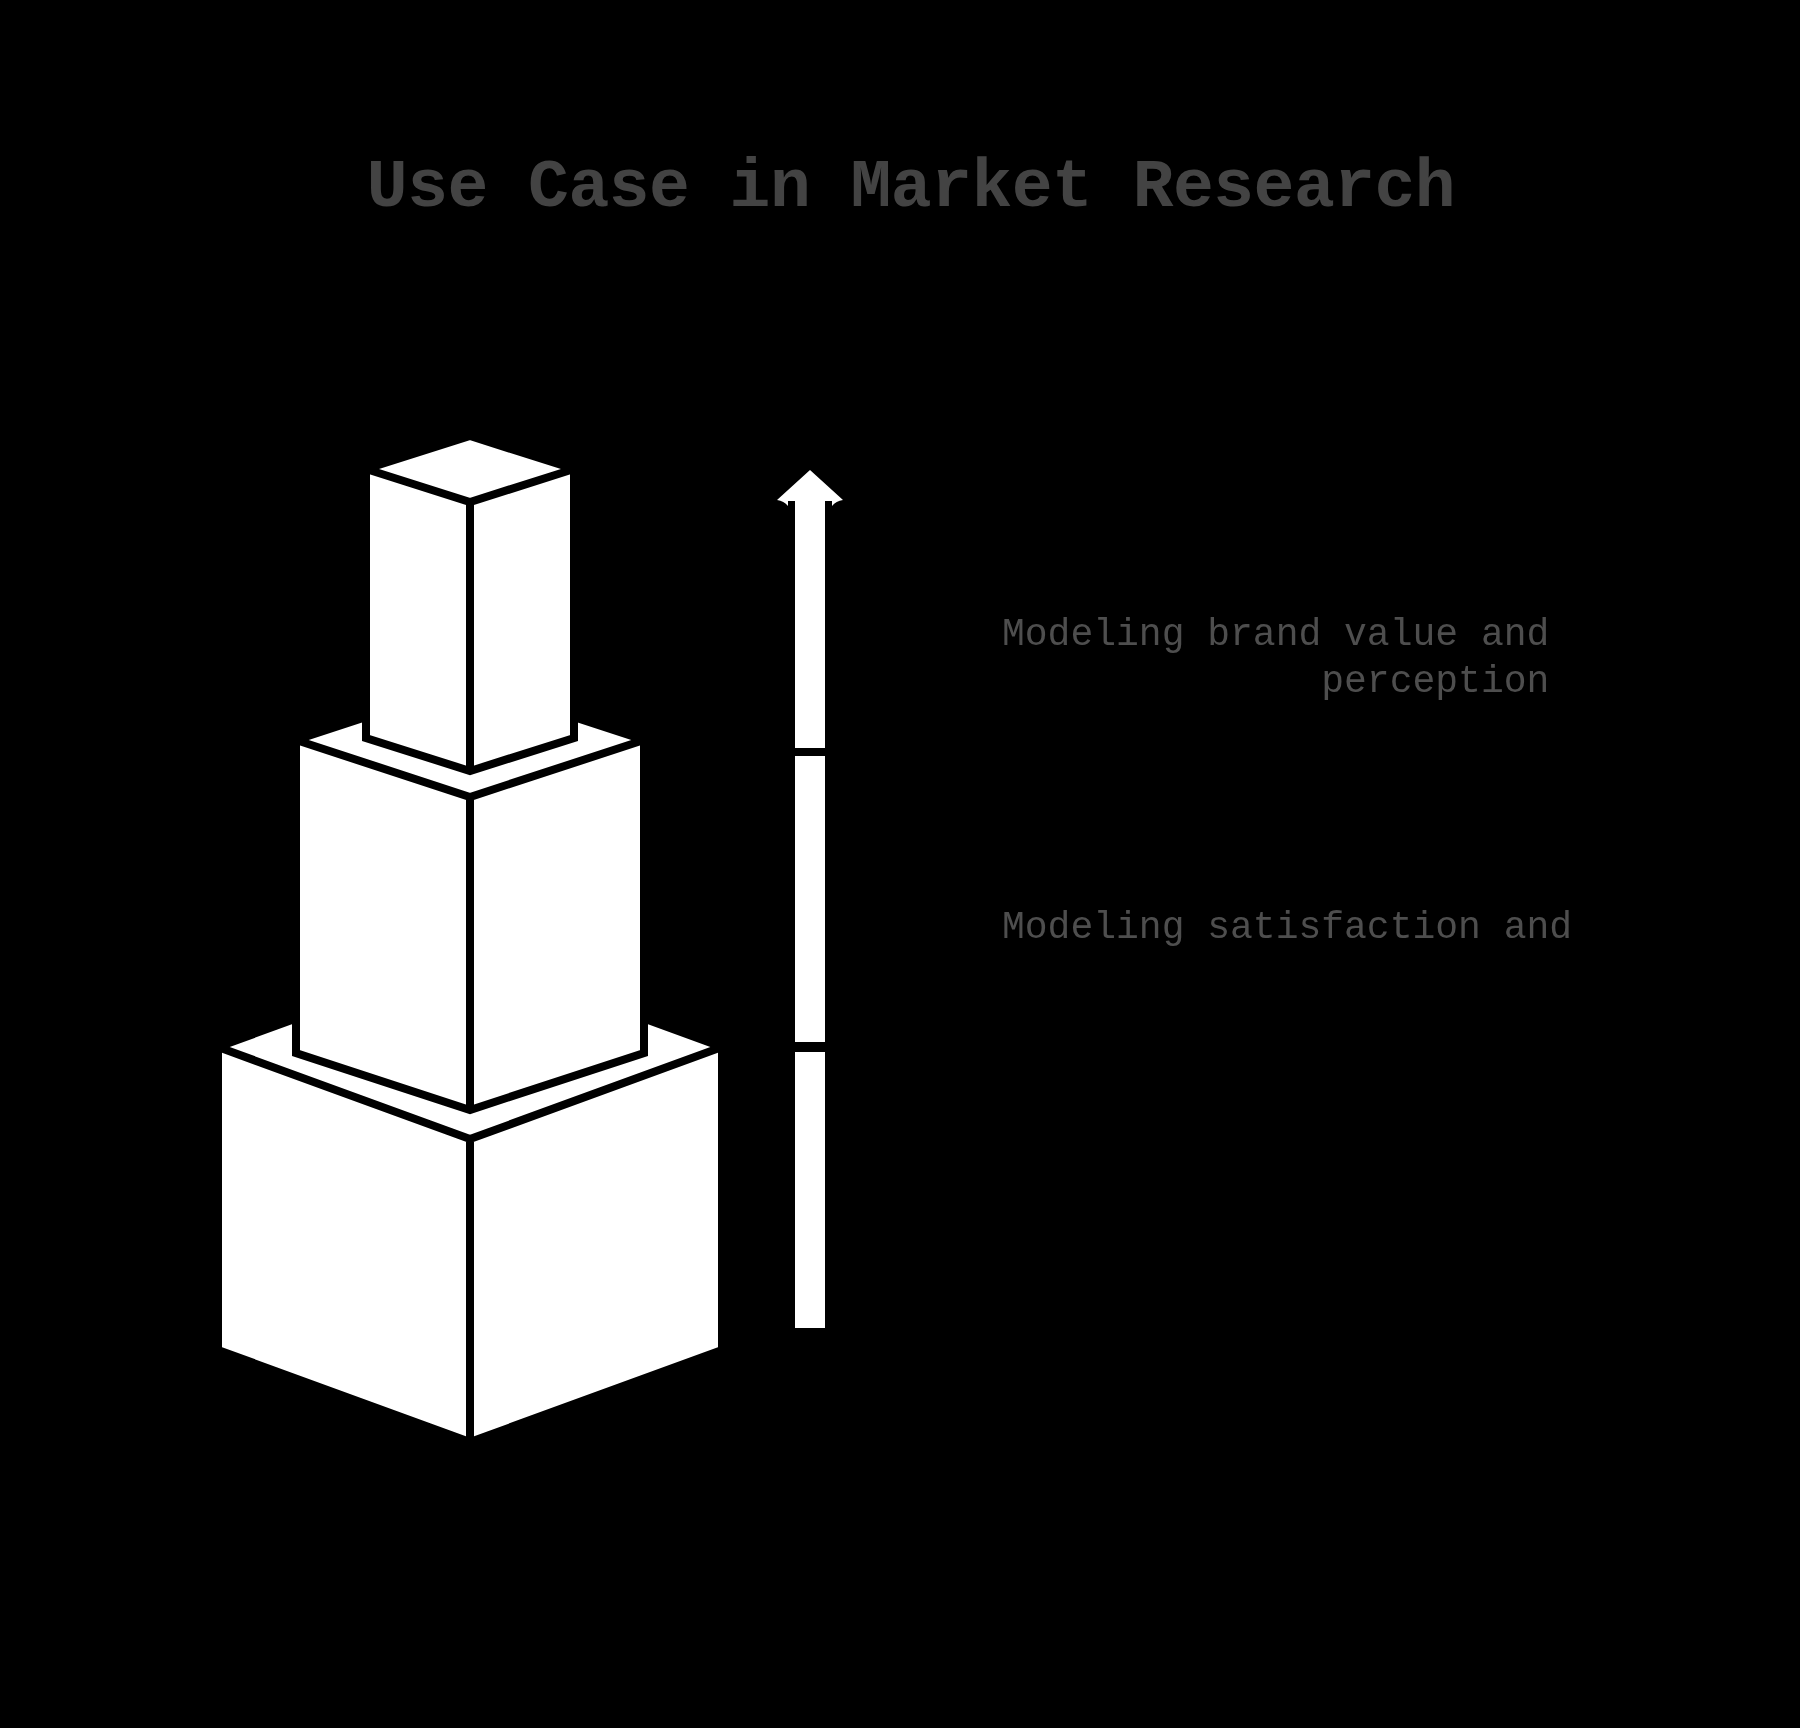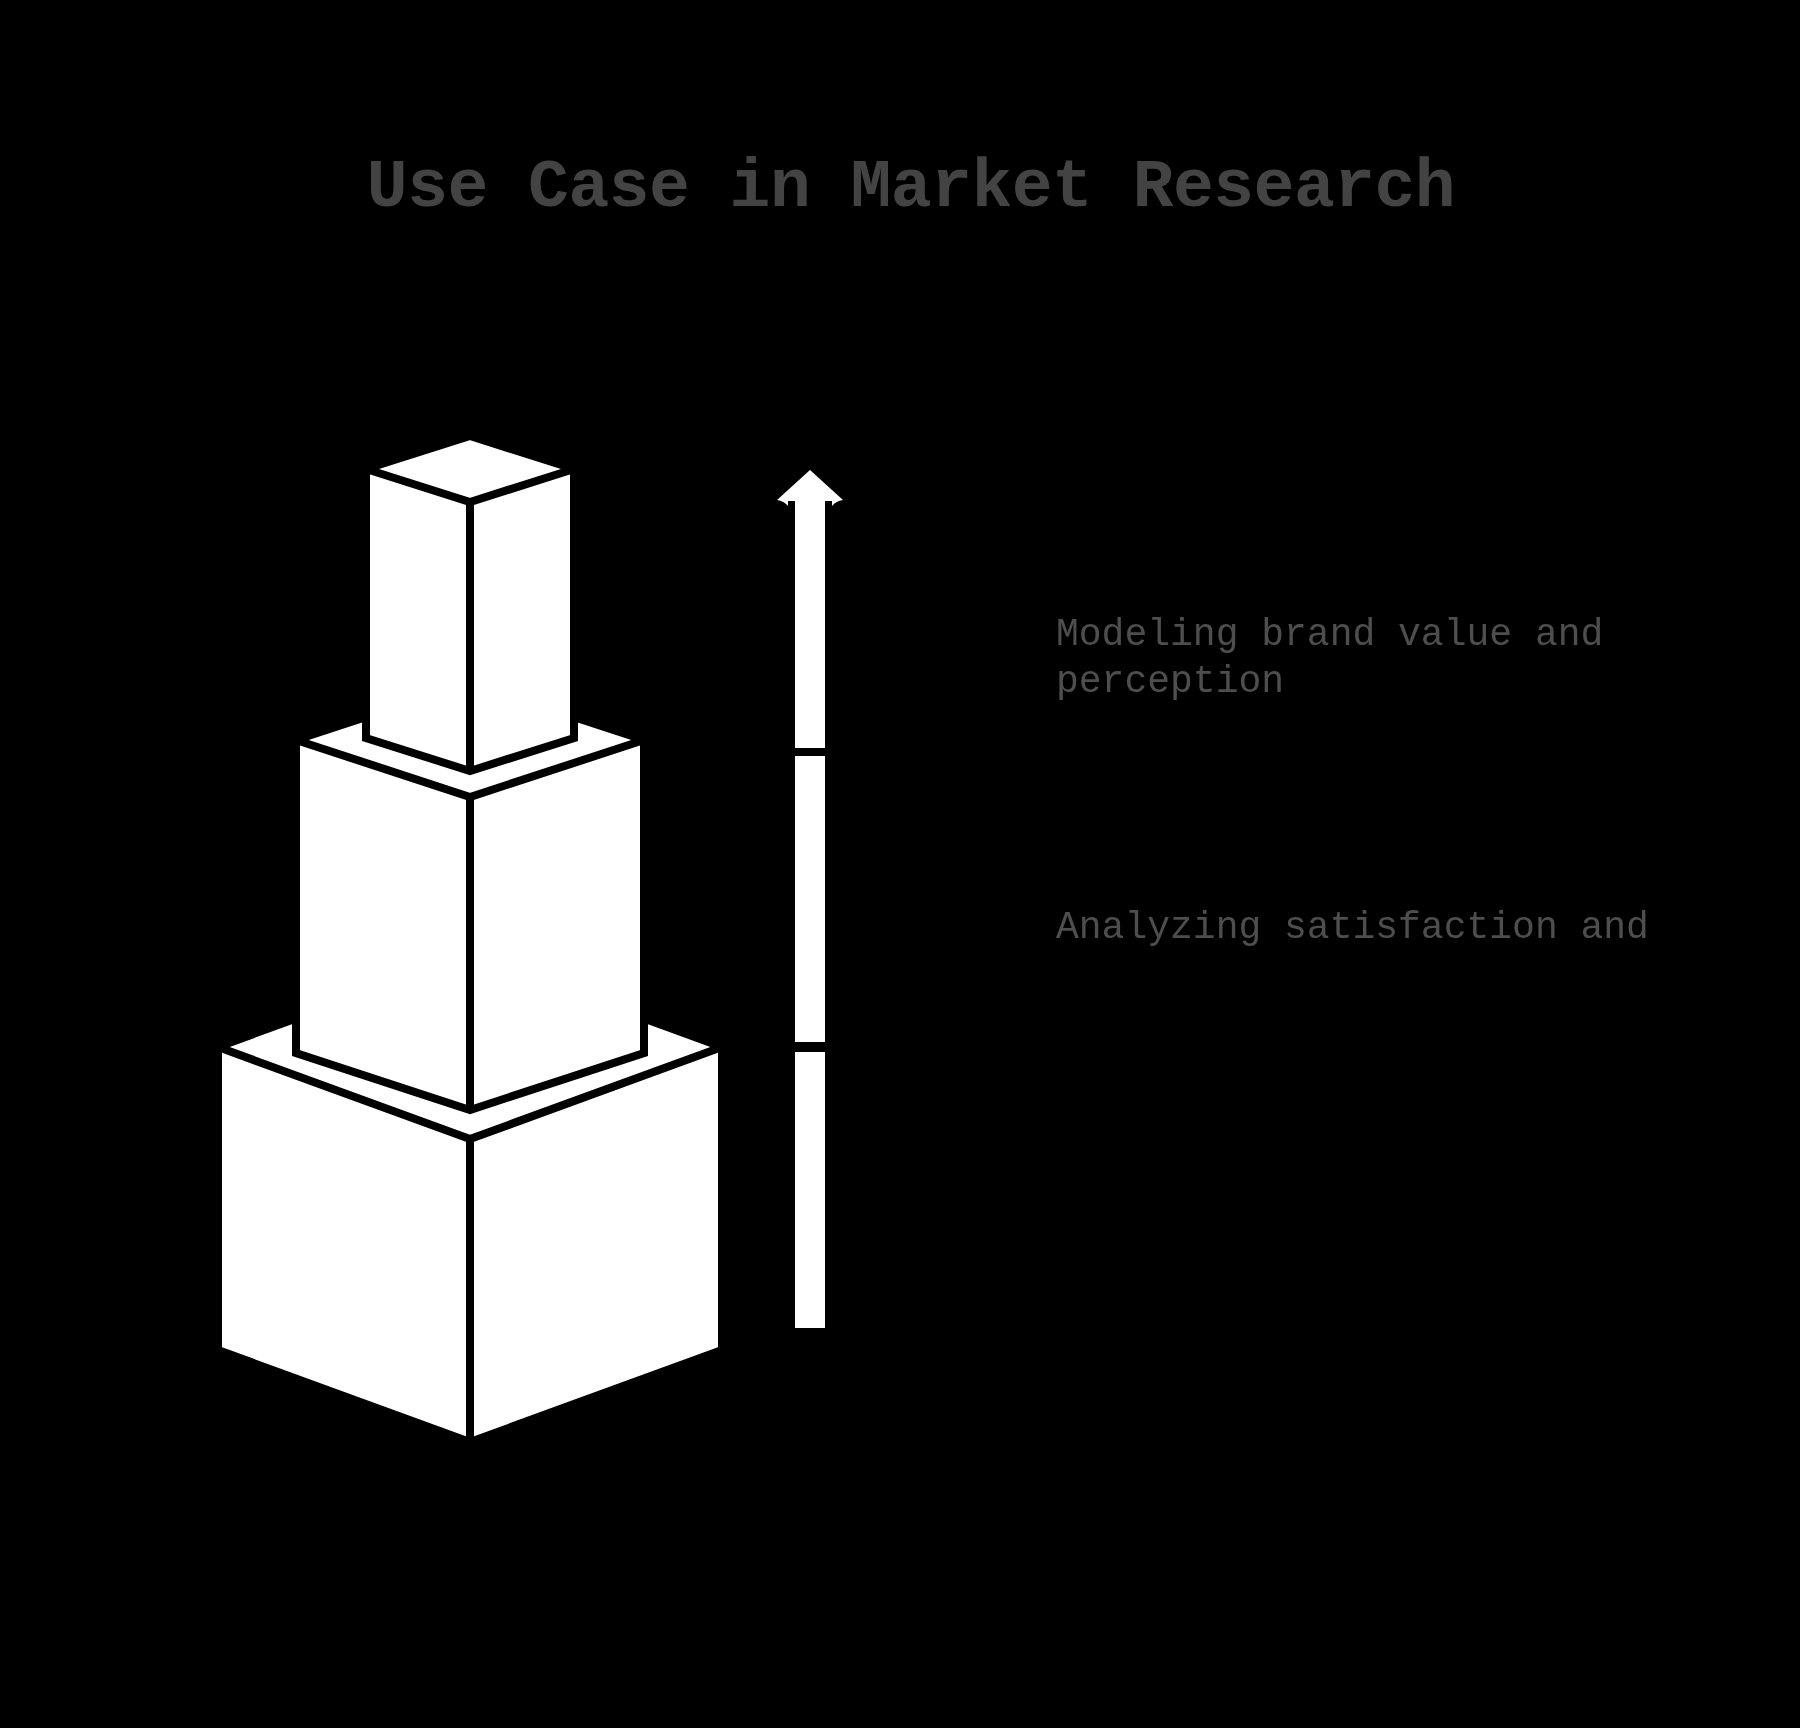--- a/index.html
+++ b/index.html
@@ -48,25 +48,26 @@
     fill:none;
     stroke:var(--shape-outline);
     stroke-width:8;
   }
   .arrow-part{
     fill:var(--shape-fill);
     stroke:none;
   }
   .label{
     position:absolute;
-    left:1056px;
+    left:1002px;
     font-size:38px;
     line-height:47px;
     font-weight:400;
     color:var(--label-text);
+    text-align:right;
   }
   .label .line{
     display:block;
     white-space:nowrap;
   }
   .label-1{top:611px;}
   .label-2{top:904px;}
   .label-3{top:1187px;}
 </style>
 </head>
@@ -100,19 +101,19 @@
       <rect class="arrow-part" x="795" y="1052" width="30" height="276"></rect>
     </g>
   </svg>
 
   <div class="label label-1">
     <span class="line">Modeling brand value and</span>
     <span class="line">perception</span>
   </div>
 
   <div class="label label-2">
-    <span class="line">Analyzing satisfaction and</span>
+    <span class="line">Modeling satisfaction and</span>
   </div>
 
   <div class="label label-3">
   </div>
 
 </div>
 
 </body></html>

